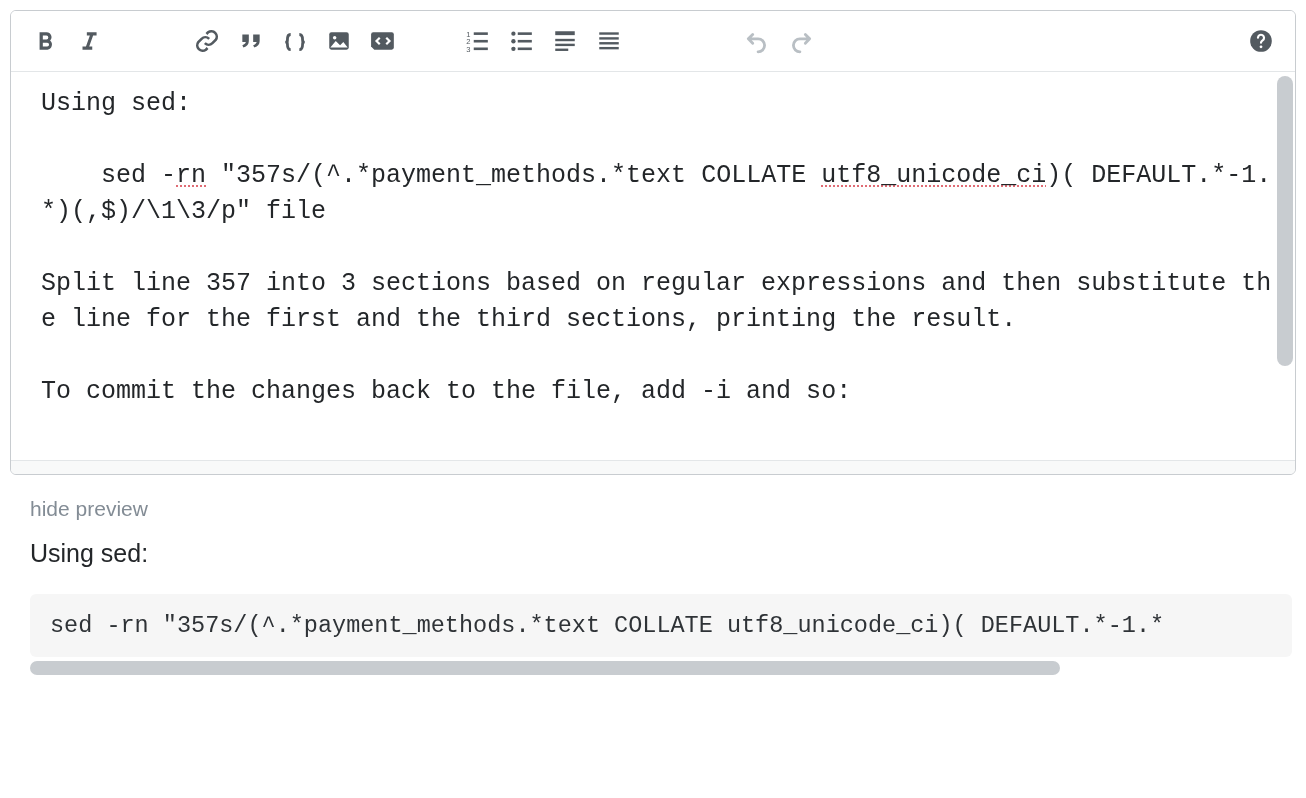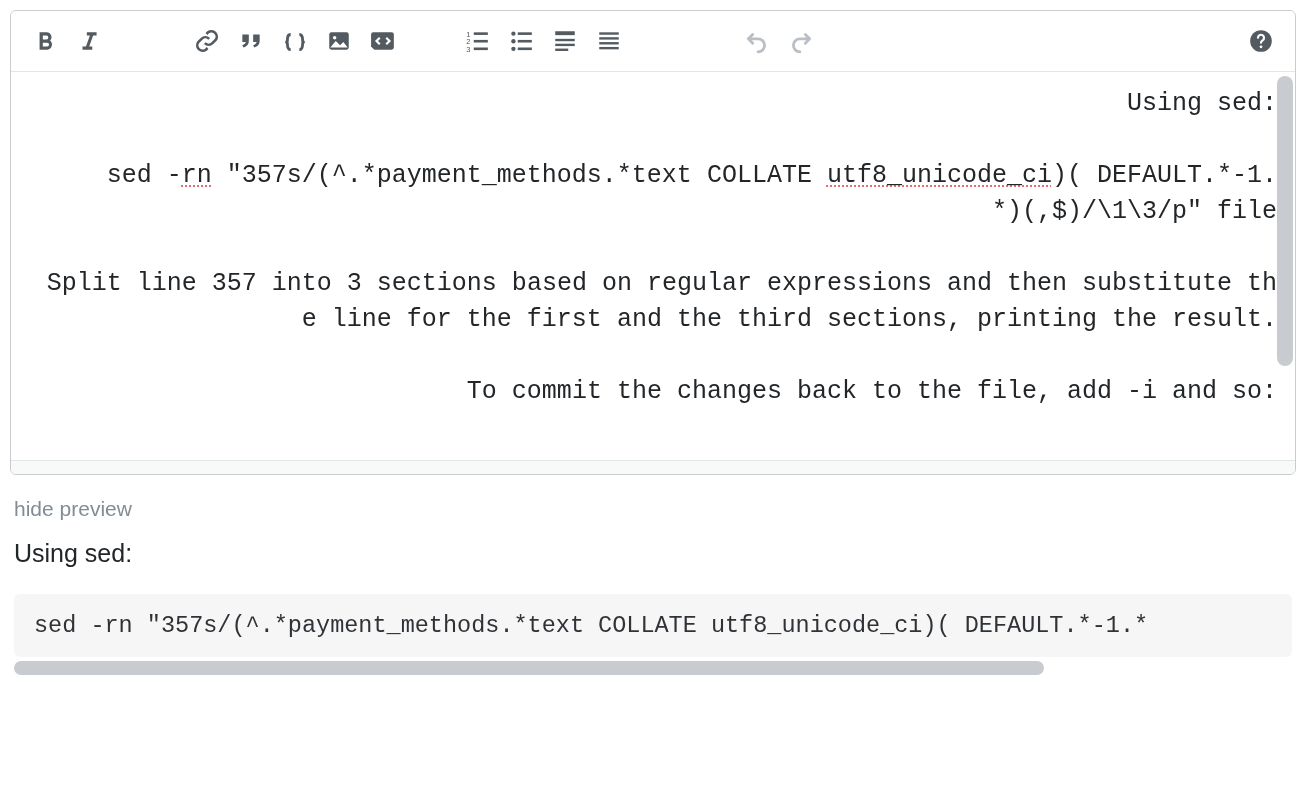--- a/index.html
+++ b/index.html
@@ -38,21 +38,20 @@
   .tb-spacer { width: 70px; }
   .tb-gap-sm { width: 46px; }
   .tb-gap-lg { width: 100px; }
   .toolbar .right { margin-left: auto; }
 
   .editor-pane {
     position: relative;
     height: 388px;
     background: #fff;
     overflow: hidden;
-    text-align: right;
   }
   .editor-content {
     font-family: ui-monospace, Menlo, Monaco, Consolas, "Courier New", monospace;
     font-size: 25px;
     line-height: 1.44;
     white-space: pre-wrap;
     word-break: break-all;
     padding: 14px 18px 14px 30px;
     height: 100%;
     overflow: hidden;
@@ -80,21 +79,21 @@
     border-top: 1px solid #e3e6e8;
     display: flex;
     align-items: center;
     justify-content: center;
     cursor: ns-resize;
   }
   .resize-grip .dots {
     width: 40px; height: 6px;
   }
 
-  .preview-wrap { margin-top: 22px; padding: 0 4px; }
+  .preview-wrap { margin-top: 22px; padding: 0 4px; margin-left: 16px; }
   .hide-preview {
     color: #838c95;
     font-size: 21px;
     cursor: pointer;
     margin-bottom: 18px;
     display: inline-block;
   }
   .preview-text {
     font-size: 25px;
     color: #232629;

